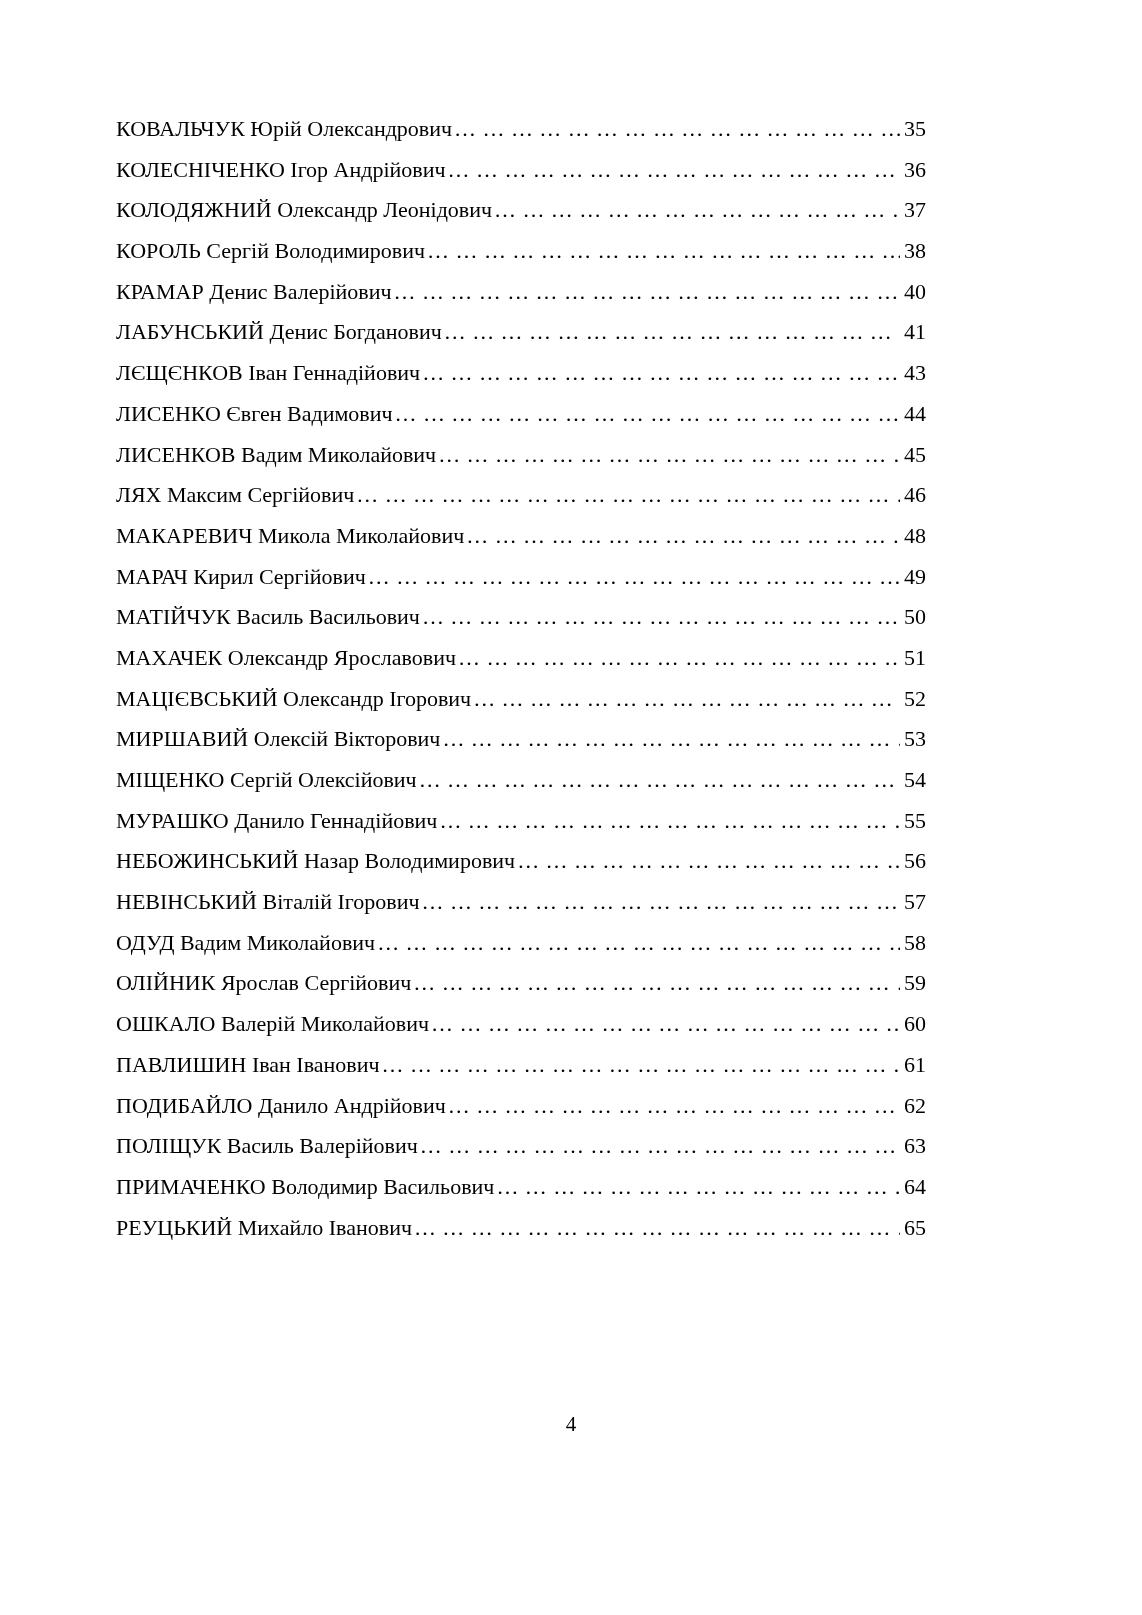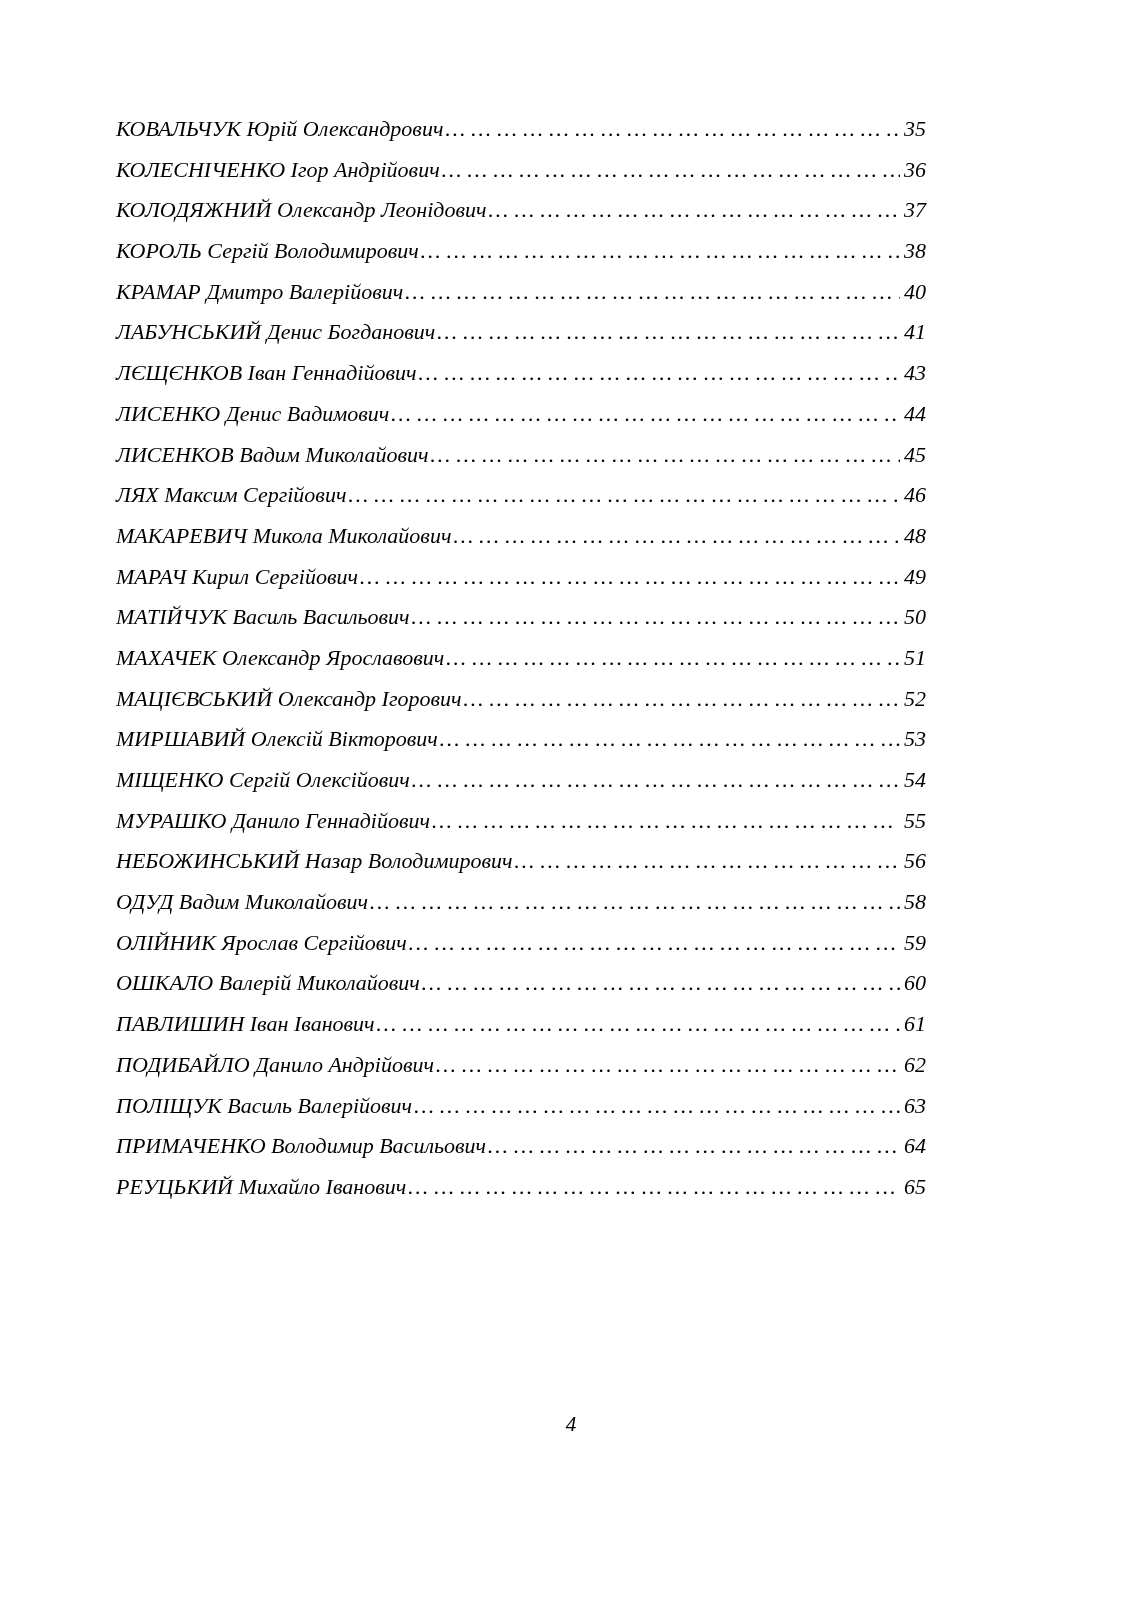--- a/index.html
+++ b/index.html
@@ -13,21 +13,20 @@
     font-family: "Liberation Serif", "DejaVu Serif", serif;
     color: #000000;
     position: relative;
   }
   .page {
     position: relative;
     width: 1142px;
     height: 1615px;
     background: #ffffff;
     overflow: hidden;
-    font-style: italic;
   }
   .toc {
     position: absolute;
     top: 116px;
     left: 116px;
     width: 822px;
   }
   .toc-row {
     display: flex;
     align-items: baseline;
@@ -82,36 +81,36 @@
         <span class="entry-name">КОЛОДЯЖНИЙ Олександр Леонідович</span>
         <span class="leader"></span>
         <span class="entry-page">37</span>
       </div>
       <div class="toc-row">
         <span class="entry-name">КОРОЛЬ Сергій Володимирович</span>
         <span class="leader"></span>
         <span class="entry-page">38</span>
       </div>
       <div class="toc-row">
-        <span class="entry-name">КРАМАР Дмитро Валерійович</span>
+        <span class="entry-name">КРАМАР Денис Валерійович</span>
         <span class="leader"></span>
         <span class="entry-page">40</span>
       </div>
       <div class="toc-row">
         <span class="entry-name">ЛАБУНСЬКИЙ Денис Богданович</span>
         <span class="leader"></span>
         <span class="entry-page">41</span>
       </div>
       <div class="toc-row">
         <span class="entry-name">ЛЄЩЄНКОВ Іван Геннадійович</span>
         <span class="leader"></span>
         <span class="entry-page">43</span>
       </div>
       <div class="toc-row">
-        <span class="entry-name">ЛИСЕНКО Денис Вадимович</span>
+        <span class="entry-name">ЛИСЕНКО Євген Вадимович</span>
         <span class="leader"></span>
         <span class="entry-page">44</span>
       </div>
       <div class="toc-row">
         <span class="entry-name">ЛИСЕНКОВ Вадим Миколайович</span>
         <span class="leader"></span>
         <span class="entry-page">45</span>
       </div>
       <div class="toc-row">
         <span class="entry-name">ЛЯХ Максим Сергійович</span>
@@ -155,20 +154,25 @@
       </div>
       <div class="toc-row">
         <span class="entry-name">МУРАШКО Данило Геннадійович</span>
         <span class="leader"></span>
         <span class="entry-page">55</span>
       </div>
       <div class="toc-row">
         <span class="entry-name">НЕБОЖИНСЬКИЙ Назар Володимирович</span>
         <span class="leader"></span>
         <span class="entry-page">56</span>
+      </div>
+      <div class="toc-row">
+        <span class="entry-name">НЕВІНСЬКИЙ Віталій Ігорович</span>
+        <span class="leader"></span>
+        <span class="entry-page">57</span>
       </div>
       <div class="toc-row">
         <span class="entry-name">ОДУД Вадим Миколайович</span>
         <span class="leader"></span>
         <span class="entry-page">58</span>
       </div>
       <div class="toc-row">
         <span class="entry-name">ОЛІЙНИК Ярослав Сергійович</span>
         <span class="leader"></span>
         <span class="entry-page">59</span>

